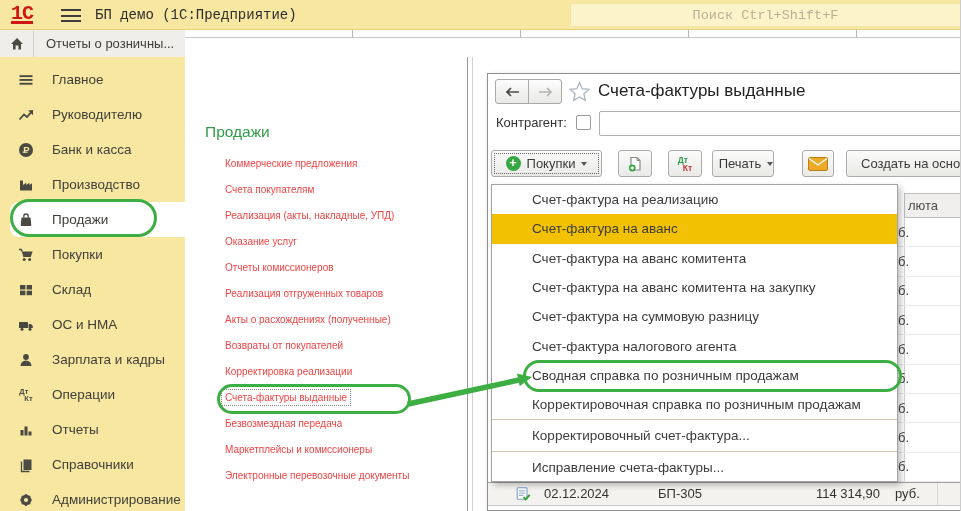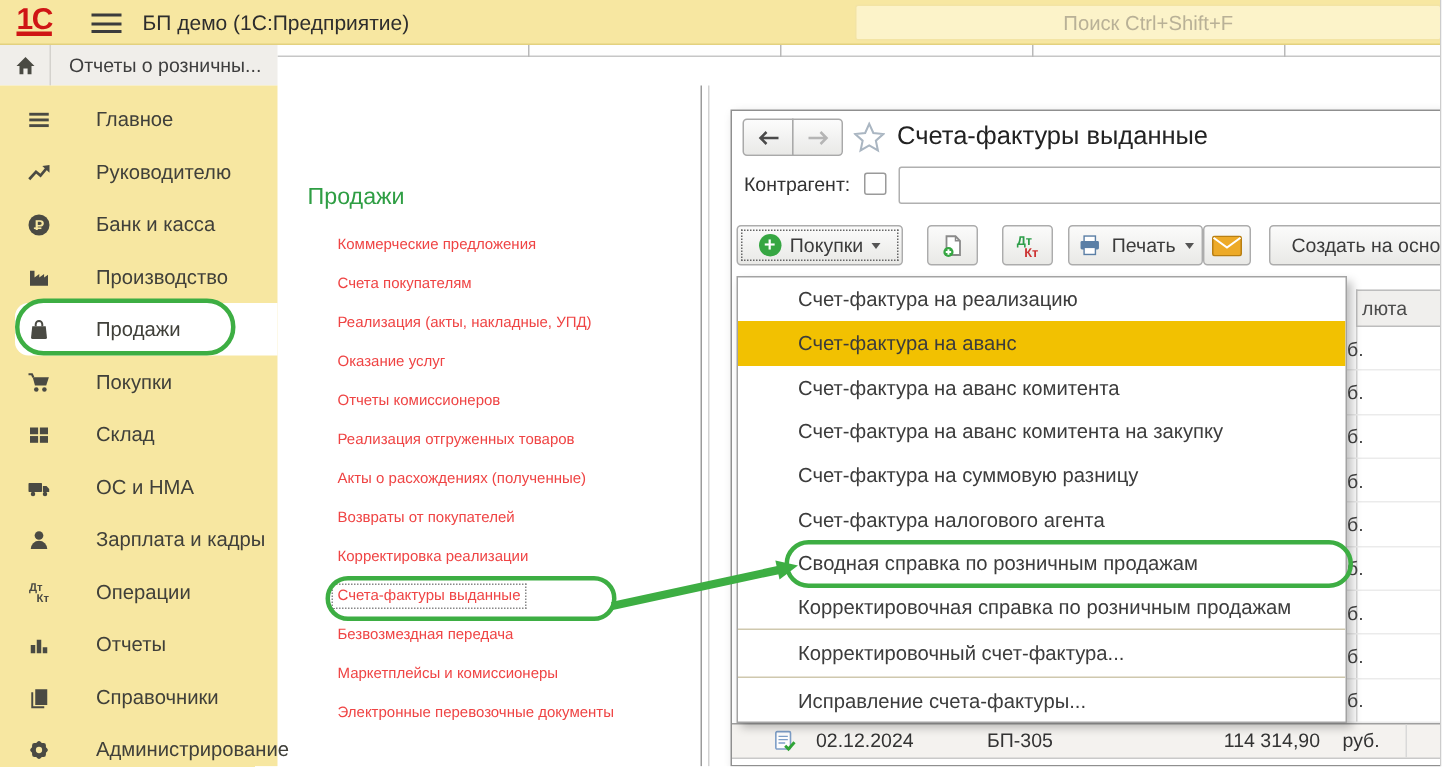--- a/index.html
+++ b/index.html
@@ -1,37 +1,37 @@
 <!DOCTYPE html>
 <html><head>
 <meta charset="utf-8">
 <style>
   * { margin:0; padding:0; box-sizing:border-box; }
   body { font-family:"Liberation Sans","DejaVu Sans",sans-serif; }
   #screen { position:relative; width:961px; height:511px; overflow:hidden; background:#fff; border-right:1px solid #ccc; }
 
   
-  .titlebar { position:absolute; left:0; top:0; width:961px; height:30px; background:#f7e7a1; border-bottom:1px solid #e3d17f; z-index:2; }
+  .titlebar { position:absolute; left:0; top:0; width:961px; height:30px; background:#f7e7a1; border-bottom:1px solid #e3d17f; z-index:2;font-family:Liberation Mono, monospace; }
   .logo { position:absolute; left:11px; top:2px; font-size:20px; font-weight:700; color:#cf1515; text-decoration:underline; text-decoration-thickness:2.5px; text-underline-offset:2px; letter-spacing:-1px; }
   .burger { position:absolute; left:61px; top:9px; width:20px; height:13px; display:flex; flex-direction:column; justify-content:space-between; }
   .burger i { display:block; height:2px; background:#3c3c3c; }
   .app-title { position:absolute; left:95px; top:0; line-height:30px; font-size:14px; color:#2d2d2d; }
   .search { position:absolute; left:570px; top:3px; width:391px; height:24px; background:#fcf3c9; border:1px solid #f3e4a4; border-radius:2px; text-align:center; font-size:13.5px; color:#6b6651; outline:none; font-family:inherit; }
   .search::placeholder { color:#b9b197; }
 
   
   .tabbar { position:absolute; left:0; top:30px; width:185px; height:27px; background:#f0eeea; z-index:2; display:flex; align-items:center; }
   .home-btn { width:34px; height:27px; display:flex; align-items:center; justify-content:center; border-right:1px solid #d4d2cd; }
   .tab-label { padding-left:12px; font-size:13px; color:#3e3e3e; white-space:nowrap; }
   .topstrip { position:absolute; left:185px; top:30px; width:776px; height:8px; background:#fefefe; border-bottom:1px solid #c6c6c6; z-index:1; }
   .topstrip i { position:absolute; top:0; width:1px; height:8px; background:#b9b9b9; }
 
   
   .sidebar { position:absolute; left:0; top:57px; width:185px; height:454px; background:#f7e7a1; z-index:2; padding-top:5px; }
-  .sb-item { display:flex; align-items:center; height:35px; padding-left:17px; gap:29px; cursor:default; }
+  .sb-item { display:flex; align-items:center; height:35px; padding-left:17px; gap:17px; cursor:default; }
   .sb-item.sel { background:#fff; border-radius:9px 0 0 9px; margin-left:10px; padding-left:7px; }
   .sb-ico { width:18px; height:18px; display:flex; align-items:center; justify-content:center; flex:none; }
   .sb-lbl { font-size:13.5px; color:#40403a; white-space:nowrap; }
   .dtkt { display:flex; flex-direction:column; font-size:7.5px; font-weight:700; line-height:7px; color:#4a4a43; }
   .dtkt i:last-child { font-style:normal; margin-left:5px; }
   .dtkt i { font-style:normal; }
   .dtkt.colored i:first-child { color:#2e9e4a; }
   .dtkt.colored i:last-child { color:#cc3333; }
   .dtkt.colored { font-size:8.5px; line-height:8px; }
 
@@ -53,21 +53,21 @@
   .star { position:absolute; left:81px; top:7px; }
   .win-title { position:absolute; left:110px; top:4px; font-size:17px; line-height:26px; color:#222; white-space:nowrap; }
   .flt-label { position:absolute; left:8px; top:41px; font-size:13px; color:#333; }
   .flt-check { position:absolute; left:88px; top:41px; width:15px; height:15px; background:#fff; border:1px solid #9a9a9a; border-radius:2px; }
   .flt-input { position:absolute; left:111px; top:37px; width:366px; height:25px; border:1px solid #b0b0b0; border-radius:2px; font-family:inherit; font-size:13px; padding:0 5px; }
 
   .tbtn { position:absolute; top:76px; height:27px; background:linear-gradient(#fbfbfb,#e9e9e6); border:1px solid #acacac; border-radius:3px; display:flex; align-items:center; justify-content:center; font-size:13px; color:#3b3b3b; gap:6px; white-space:nowrap; }
   .tbtn.create { left:3px; width:111px; outline:1px dotted #666; outline-offset:-4px; }
   .tbtn.copy { left:130px; width:34px; }
   .tbtn.dtkt-btn { left:180px; width:34px; }
-  .tbtn.print { left:224px; width:90px; }
+  .tbtn.print { left:224px; width:62px; }
   .tbtn.mail { left:314px; width:32px; }
   .tbtn.based { left:358px; width:130px; justify-content:flex-start; padding-left:14px; }
   .plus-circ { width:15px; height:15px; border-radius:50%; background:#36a642; color:#fff; font-weight:700; font-size:13px; line-height:14px; text-align:center; flex:none; }
   .caret { width:0; height:0; border-left:3.5px solid transparent; border-right:3.5px solid transparent; border-top:4px solid #555; }
 
   
   .col-head { position:absolute; left:416px; top:119px; width:60px; height:25px; background:#f0efed; border:1px solid #bdbdbd; border-right:none; font-size:13px; color:#4c4c4c; display:flex; align-items:center; padding-left:3px; }
   .col-line { position:absolute; left:416px; top:144px; width:1px; height:264px; background:#d6d6d6; }
   .part-rows { position:absolute; left:405px; top:144px; width:69px; }
   .prow { height:29.33px; border-bottom:1px solid #ebebeb; display:flex; align-items:center; font-size:13px; color:#444; padding-left:5px; }

